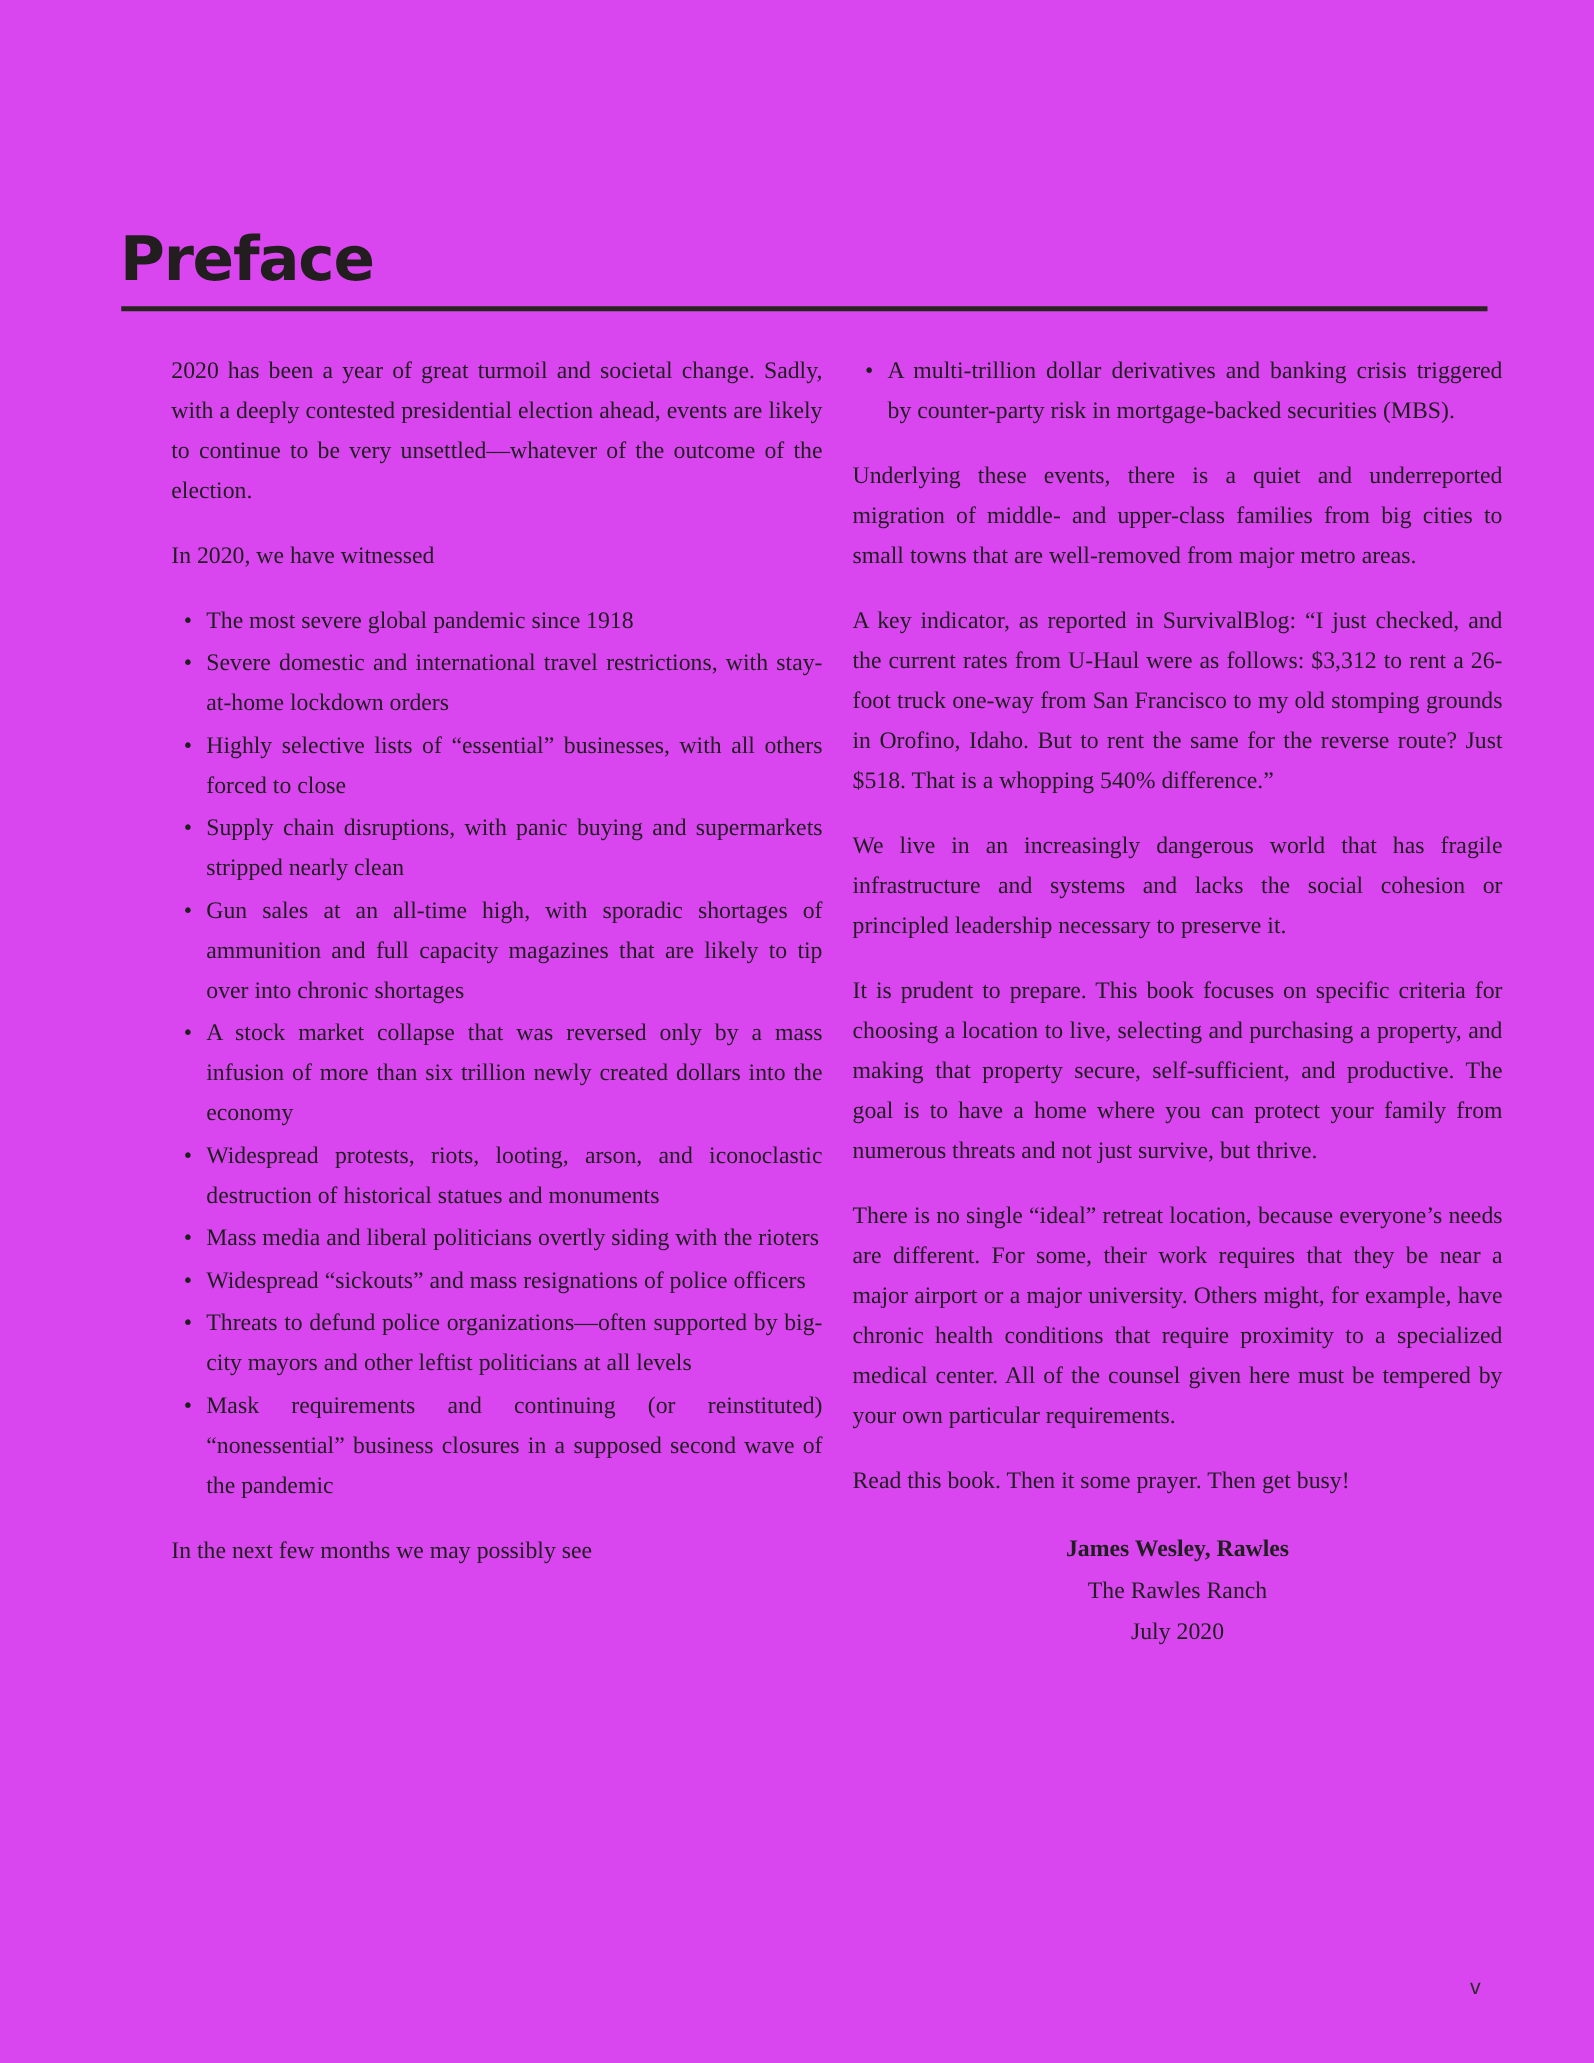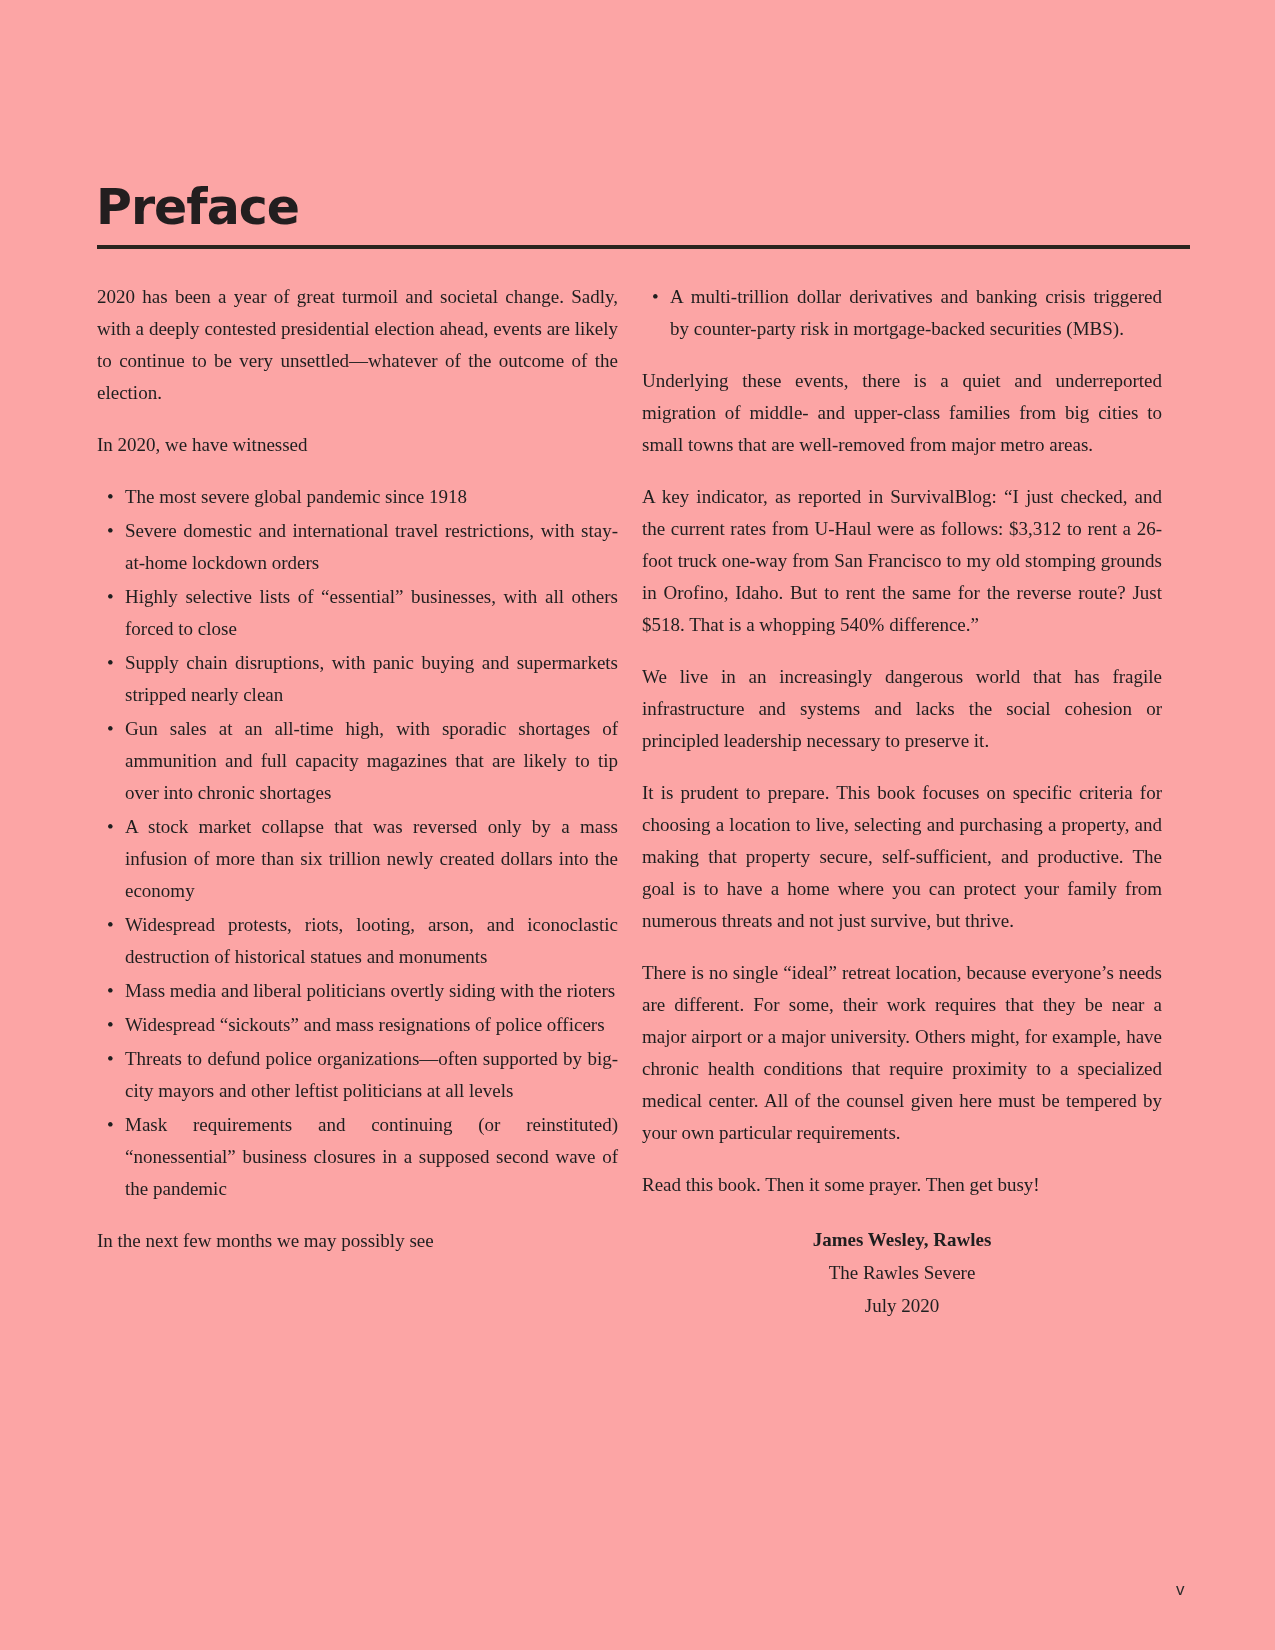--- a/index.html
+++ b/index.html
@@ -3,21 +3,21 @@
 <meta charset="utf-8">
 <style>
   html, body { margin: 0; padding: 0; background: #ffffff; }
   body {
     width: 1275px; height: 1650px;
     position: relative;
     font-family: "Liberation Serif", serif;
     color: #1f1f1f;
     -webkit-font-smoothing: antialiased;
   }
-  .page { position: absolute; inset: 0; background: #fca5a5; }
+  .page { position: absolute; inset: 0; background: #d946ef; }
 
   .title {
     position: absolute; left: 96px; top: 183px;
     margin: 0;
     font-family: "DejaVu Sans", sans-serif;
     font-weight: bold;
     font-size: 49px;
     letter-spacing: -1px;
     color: #221e1f;
     line-height: 1;
@@ -25,20 +25,21 @@
   .rule {
     position: absolute; left: 97px; top: 245px;
     width: 1093px; height: 4px;
     background: #29241f;
   }
 
   .col {
     position: absolute; top: 281px;
     font-size: 19px; line-height: 32px;
     text-align: justify;
+    margin-left: 40px;
   }
   .col-left  { left: 97px;  width: 521px; }
   .col-right { left: 642px; width: 520px; }
 
   .col p { margin: 0 0 20px 0; }
   .col p.intro { margin-bottom: 20px; }
 
   .col ul { list-style: none; margin: 0 0 20px 0; padding: 0; }
   .col li {
     position: relative;
@@ -93,20 +94,20 @@
       <li>A multi-trillion dollar derivatives and banking crisis triggered by counter-party risk in mortgage-backed securities (MBS).</li>
     </ul>
     <p>Underlying these events, there is a quiet and under­reported migration of middle- and upper-class families from big cities to small towns that are well-removed from major metro areas.</p>
     <p>A key indicator, as reported in SurvivalBlog: “I just checked, and the current rates from U-Haul were as fol­lows: $3,312 to rent a 26-foot truck one-way from San Francisco to my old stomping grounds in Orofino, Idaho. But to rent the same for the reverse route? Just $518. That is a whopping 540% difference.”</p>
     <p>We live in an increasingly dangerous world that has frag­ile infrastructure and systems and lacks the social cohe­sion or principled leadership necessary to preserve it.</p>
     <p>It is prudent to prepare. This book focuses on specific criteria for choosing a location to live, selecting and purchasing a property, and making that property secure, self-sufficient, and productive. The goal is to have a home where you can protect your family from numerous threats and not just survive, but thrive.</p>
     <p>There is no single “ideal” retreat location, because every­one’s needs are different. For some, their work requires that they be near a major airport or a major university. Others might, for example, have chronic health condi­tions that require proximity to a specialized medical cen­ter. All of the counsel given here must be tempered by your own particular requirements.</p>
     <p>Read this book. Then it some prayer. Then get busy!</p>
     <div class="signature">
       <div class="sig-name">James Wesley, Rawles</div>
-      <div>The Rawles Severe</div>
+      <div>The Rawles Ranch</div>
       <div>July 2020</div>
     </div>
   </section>
 
   <div class="folio">v</div>
 
 </main>
 
 </body></html>

